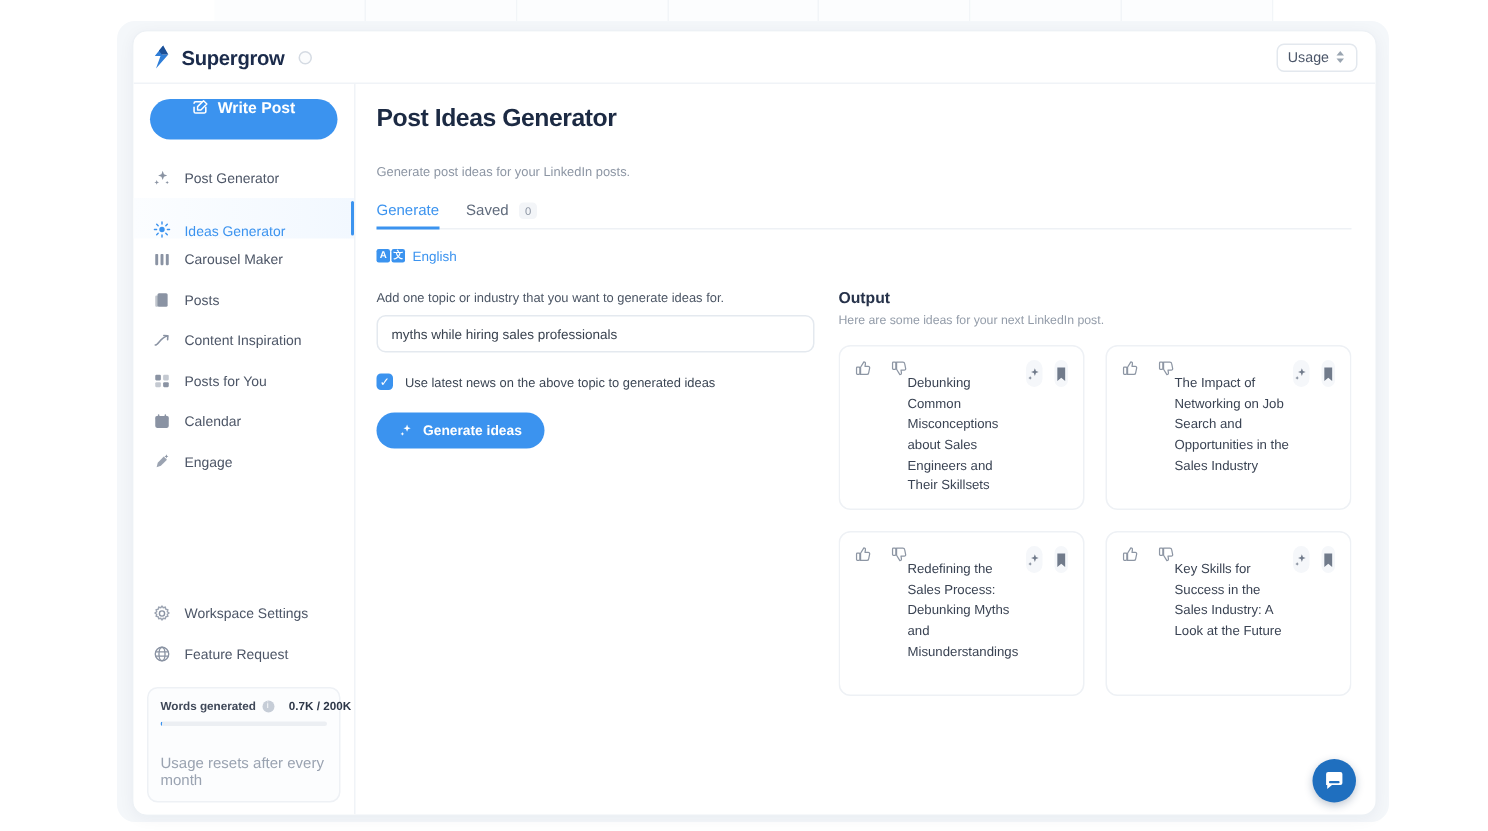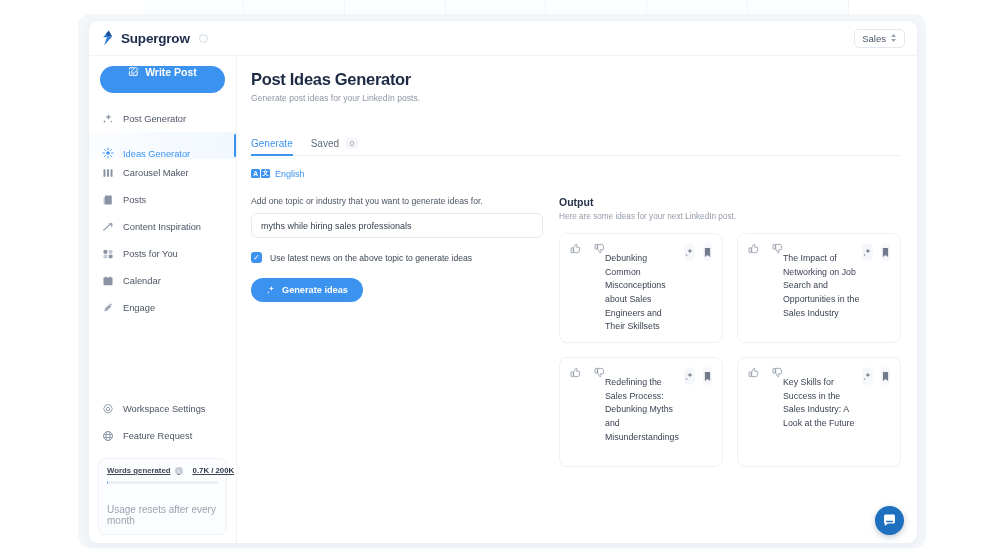--- a/index.html
+++ b/index.html
@@ -196,21 +196,20 @@
     background: #fcfdfe;
   }
   .usage-row {
     display: flex;
     align-items: center;
     gap: 4px;
     font-size: 7.8px;
     color: #3f4858;
     font-weight: bold;
     white-space: nowrap;
-    text-decoration: underline;
   }
   .usage-row .info {
     width: 8px; height: 8px;
     border-radius: 50%;
     background: #c6cdd7;
     color: #ffffff;
     font-size: 6px;
     display: flex; align-items: center; justify-content: center;
     font-weight: normal;
     flex: none;
@@ -243,42 +242,42 @@
     display: flex;
     flex-direction: column;
   }
   .page-title {
     font-size: 16.5px;
     font-weight: bold;
     color: #1c2a43;
     letter-spacing: -0.3px;
   }
   .page-sub {
-    margin-top: 4px;
+    margin-top: 20px;
     font-size: 8.6px;
     color: #8d96a4;
   }
   .tabs {
     display: flex;
     align-items: flex-end;
     gap: 18px;
     margin-top: 16px;
     border-bottom: 1px solid #eef1f5;
   }
   .tab-btn {
     font-size: 10px;
     color: #606b7c;
     padding-bottom: 6px;
     cursor: pointer;
     display: flex;
     align-items: center;
     gap: 7px;
     position: relative;
   }
-  .tab-btn.active { color: #3b93ef; margin-top: 19px; }
+  .tab-btn.active { color: #3b93ef; }
   .tab-btn.active::after {
     content:"";
     position:absolute;
     left:0; bottom:-1px;
     width:100%; height:2px;
     background:#3b93ef;
   }
   .tab-badge {
     font-size: 7.5px;
     color: #8d96a4;
@@ -486,21 +485,21 @@
         <span>
           <svg width="14" height="16" viewBox="0 0 14 16">
             <path d="M7.8 0.4 L2.2 7.3 L6.0 7.3 L3.0 15.6 L11.2 6.4 L7.0 6.4 Z" fill="#2f7ed8"></path>
             <path d="M7.8 0.4 L4.9 3.9 L7.3 6.9 L7.0 6.4 L11.2 6.4 Z" fill="#1b4f96"></path>
           </svg>
         </span>
         <span class="brand-name">Supergrow</span>
         <span class="brand-dot"></span>
       </div>
       <div class="user-chip">
-        <span>Sales</span>
+        <span>Usage</span>
         <span class="caret">
           <svg width="7" height="10" viewBox="0 0 7 10">
             <path d="M3.5 1 L6 4 L1 4 Z" fill="#9aa5b1"></path>
             <path d="M3.5 9 L1 6 L6 6 Z" fill="#9aa5b1"></path>
           </svg>
         </span>
       </div>
     </div>
 
     <div class="body">
@@ -669,21 +668,21 @@
         </div>
 
         <div class="work">
 
           <div class="col-left">
             <div class="field-label">Add one topic or industry that you want to generate ideas for.</div>
             <input class="topic-input" type="text" value="myths while hiring sales professionals" placeholder="Enter a topic or industry" style="">
 
             <div class="checkbox-row">
               <span class="checkbox">✓</span>
-              <span>Use latest news on the above topic to generate ideas</span>
+              <span>Use latest news on the above topic to generated ideas</span>
             </div>
 
             <div class="gen-btn">
               <span>
                 <svg width="10" height="10" viewBox="0 0 16 16" fill="#ffffff">
                   <path d="M8.6 1.6 l1.05 2.85 l2.85 1.05 l-2.85 1.05 l-1.05 2.85 l-1.05-2.85 l-2.85-1.05 l2.85-1.05 Z"></path>
                   <path d="M3.6 9.6 l.55 1.45 l1.45 .55 l-1.45 .55 l-.55 1.45 l-.55-1.45 l-1.45-.55 l1.45-.55 Z"></path>
                 </svg>
               </span>
               <span>Generate ideas</span>

